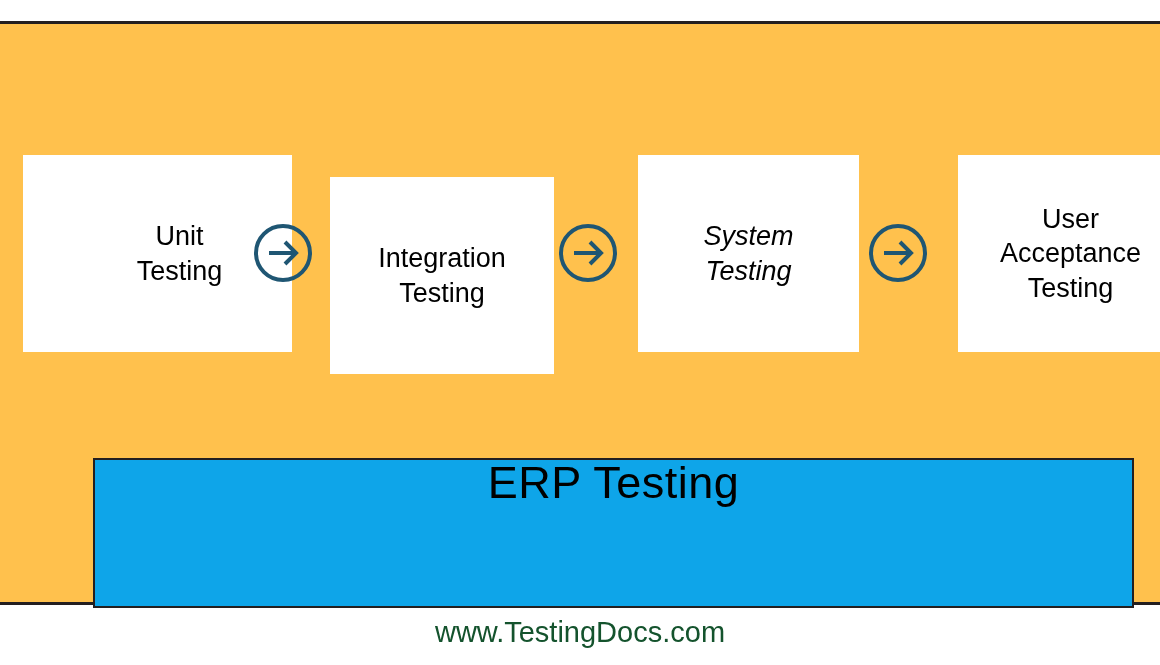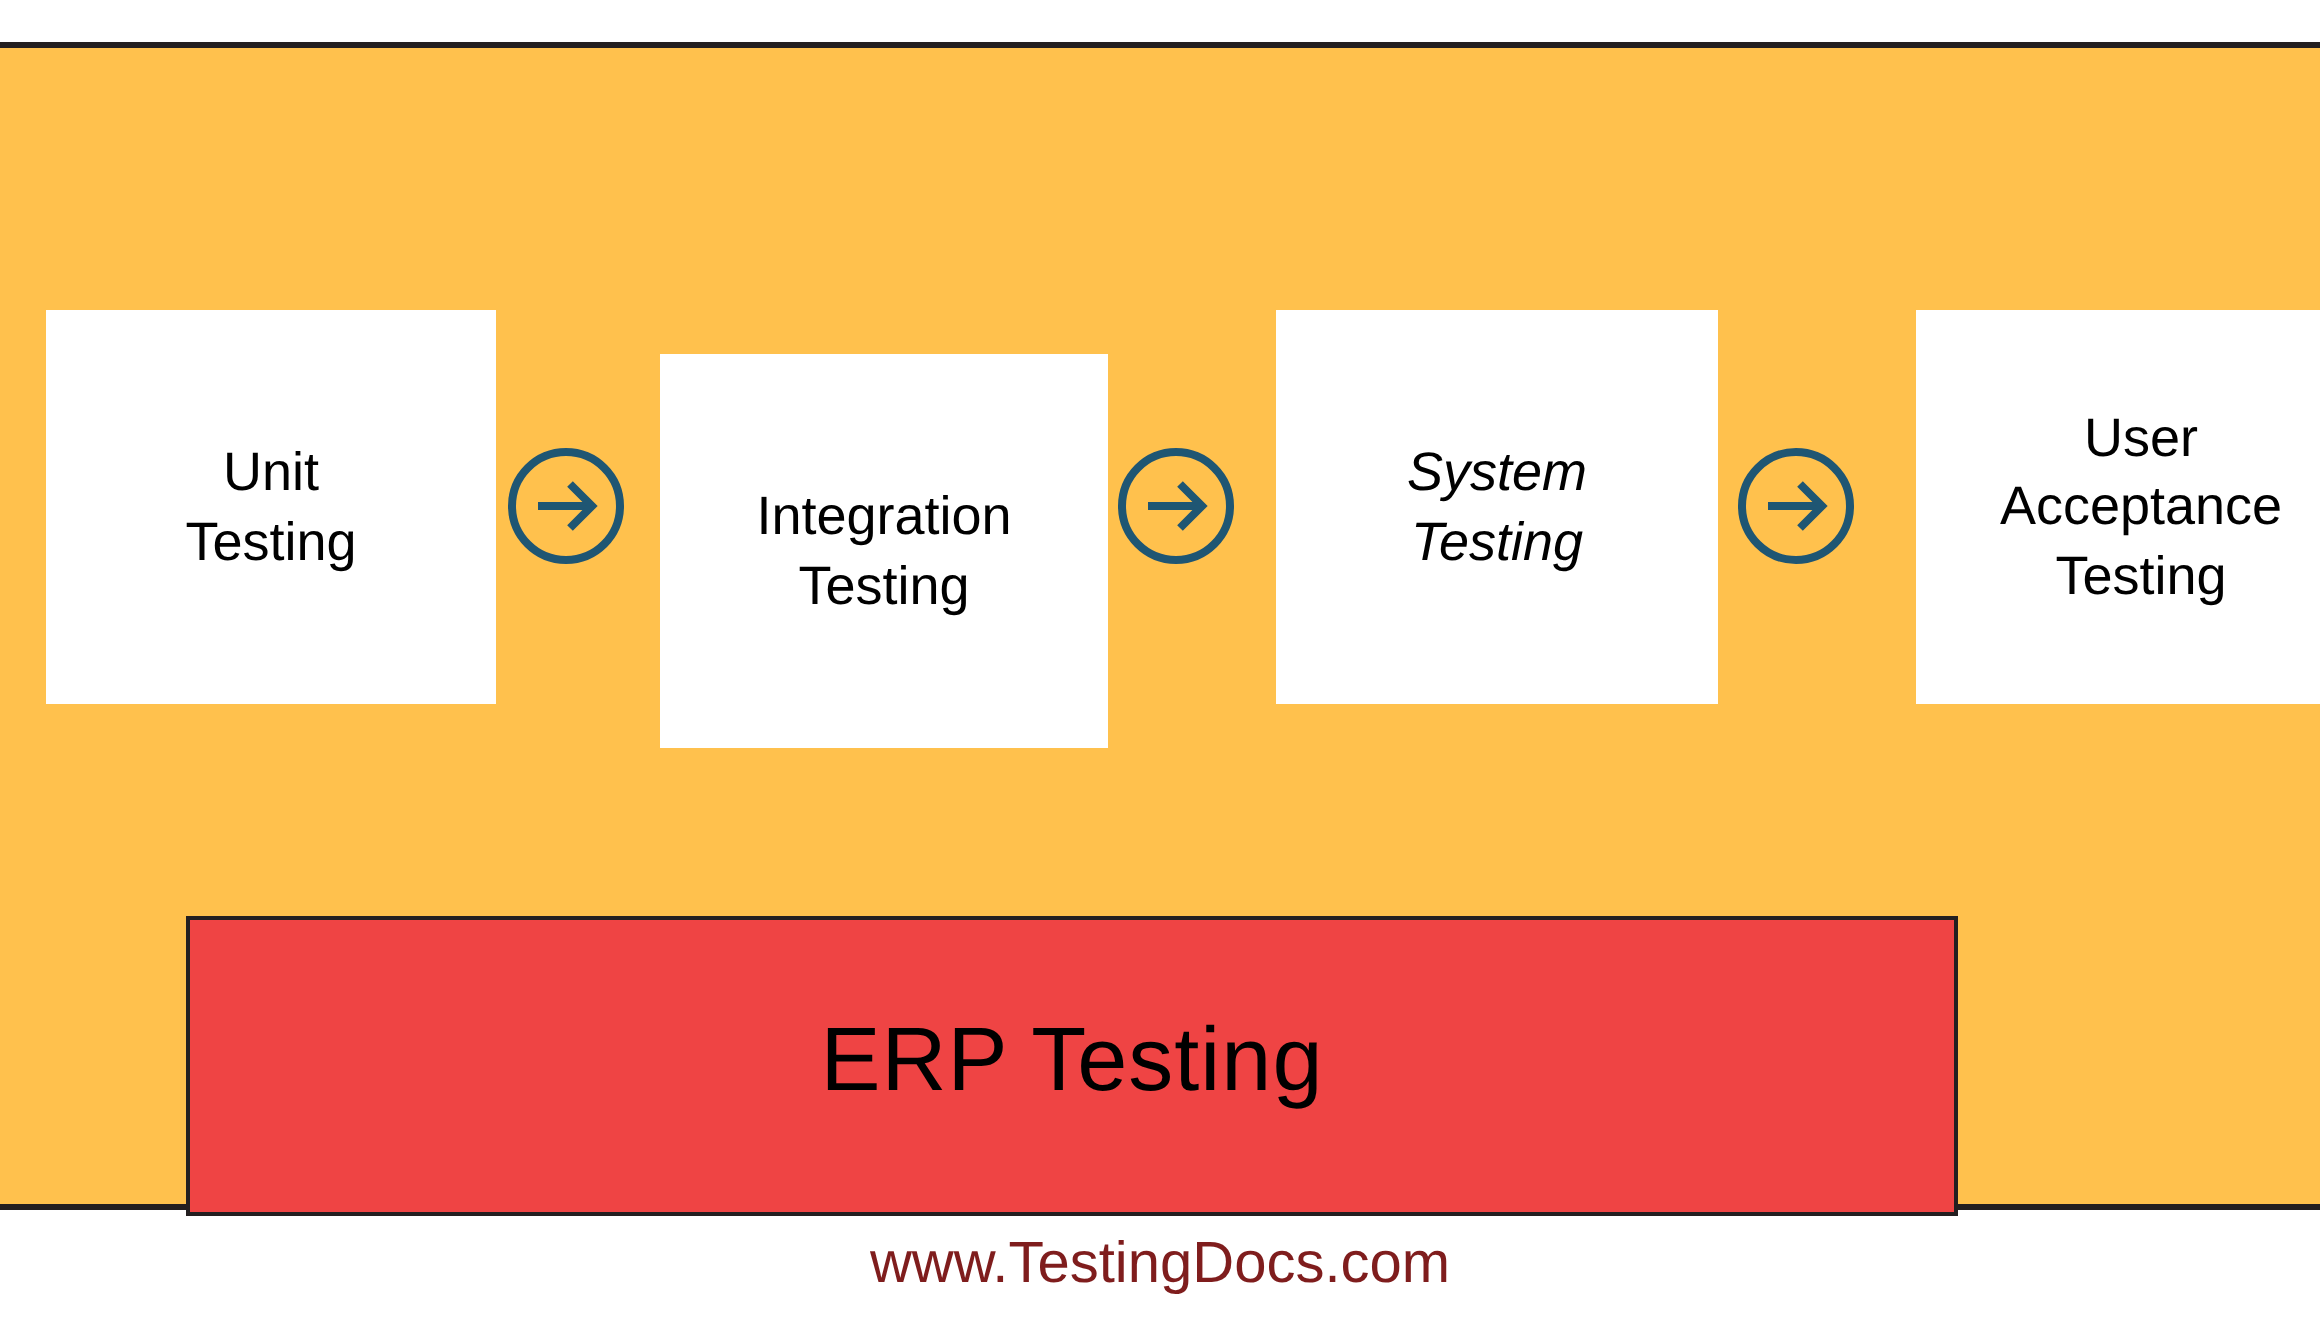--- a/index.html
+++ b/index.html
@@ -37,21 +37,21 @@
     align-items: center;
     justify-content: center;
     text-align: center;
     color: #000000;
     font-size: 27px;
     line-height: 1.26;
     font-family: "Liberation Sans", sans-serif;
     white-space: pre-line;
     letter-spacing: 0px;
   }
-  #box-0 { left: 23px;  top: 155px; width: 225px; height: 197px; }
+  #box-0 { left: 23px;  top: 155px; width: 225px; height: 197px; padding-left: 44px; }
   #box-1 { left: 330px; top: 155px; width: 224px; height: 197px; margin-top: 22px; }
   #box-2 { left: 638px; top: 155px; width: 221px; height: 197px; font-style: italic; }
   #box-3 { left: 958px; top: 155px; width: 225px; height: 197px; }
 
   
   .arrow-connector {
     position: absolute;
     width: 62px;
     height: 62px;
     top: 222px;
@@ -59,46 +59,46 @@
   #arrow-0 { left: 252px; }
   #arrow-1 { left: 557px; }
   #arrow-2 { left: 867px; }
   .arrow-connector svg { display: block; }
 
   
   #summary-bar {
     position: absolute;
     left: 93px;
     top: 458px;
-    width: 886px;
+    width: 1041px;
     height: 150px;
-    background: #ef4444;
+    background: #0ea5e9;
     border: 2px solid #231f20;
     box-sizing: border-box;
     display: flex;
-    align-items: center;
+    align-items: flex-start;
     justify-content: center;
   }
   #summary-label {
     font-size: 45px;
     color: #000000;
     font-family: "Liberation Sans", sans-serif;
     letter-spacing: 0.5px;
     position: relative;
     top: -3px;
   }
   
   #watermark {
     position: absolute;
     left: 0;
     top: 616px;
     width: 1160px;
     text-align: center;
     font-size: 29px;
-    color: #7f1d1d;
+    color: #14532d;
     font-family: "Liberation Sans", sans-serif;
     letter-spacing: 0px;
   }
 </style>
 </head>
 <body>
 
 <div id="canvas">
 
   <div id="panel"></div>

